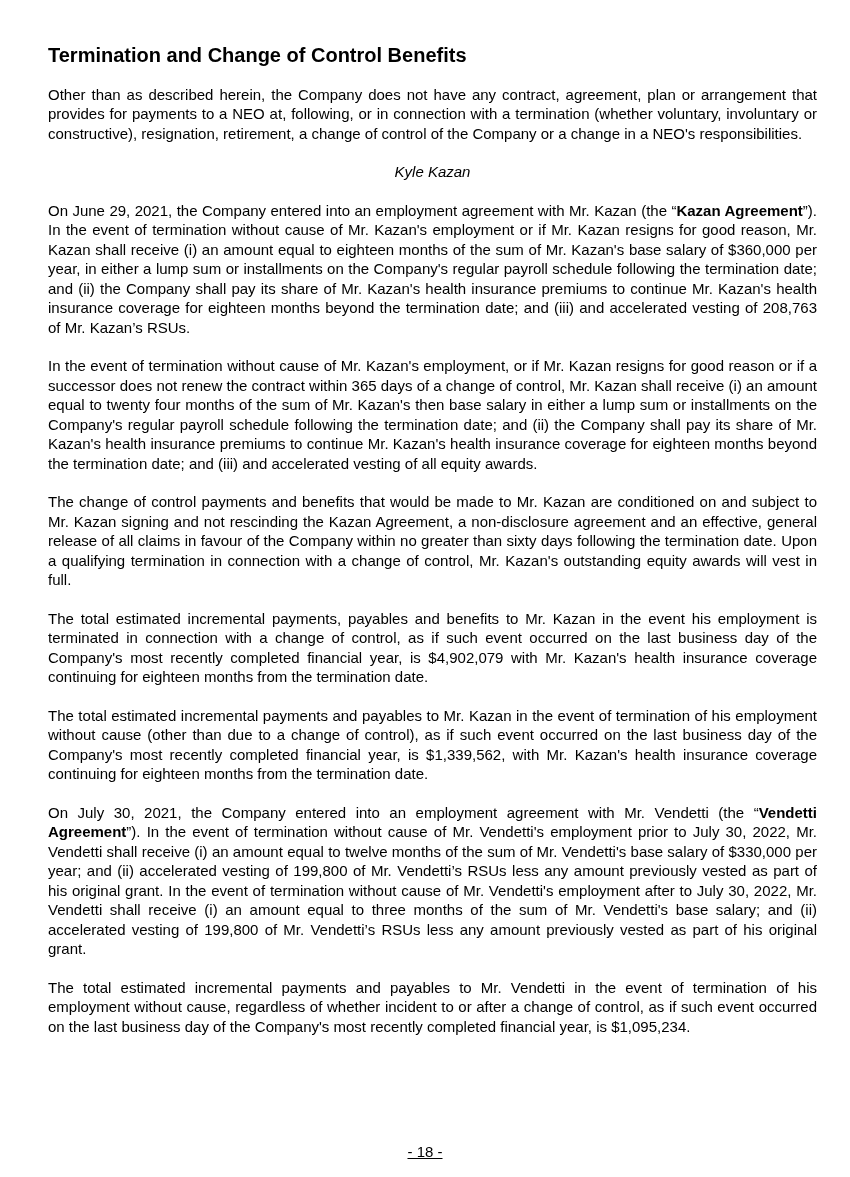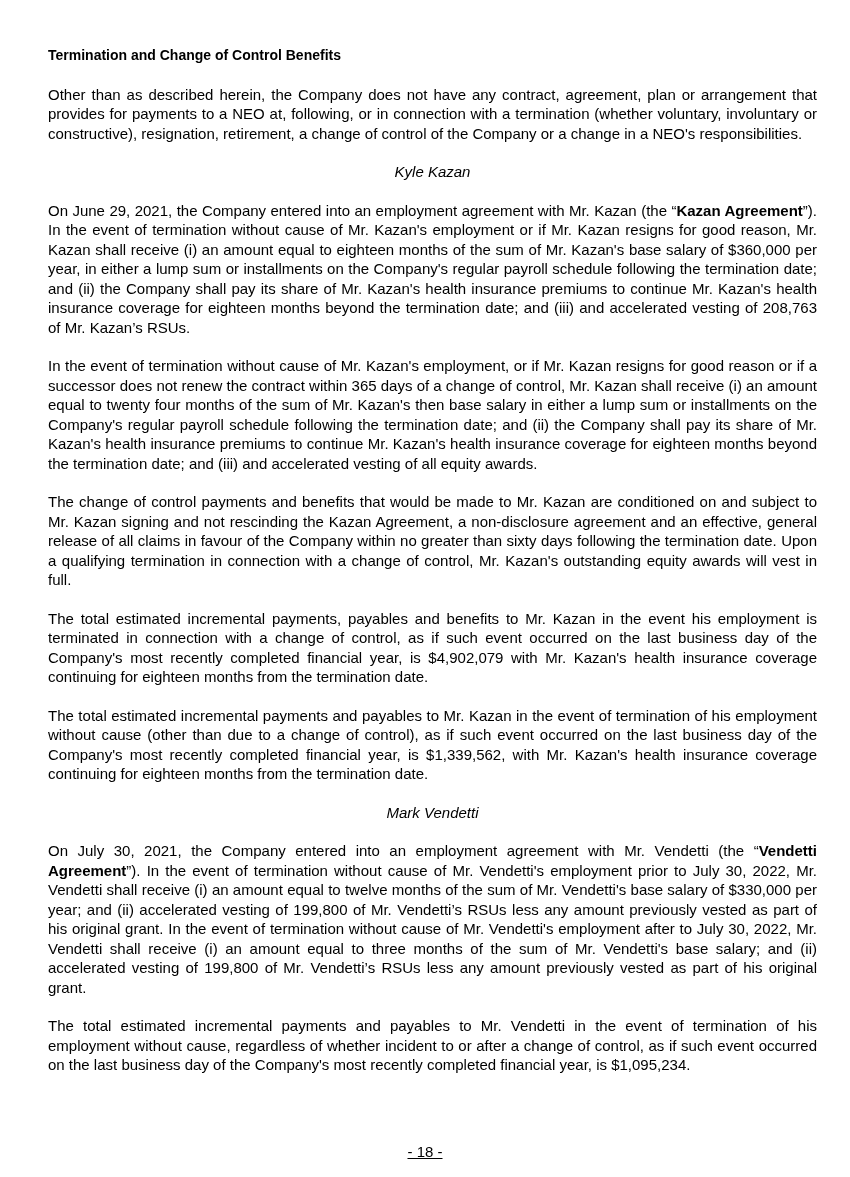--- a/index.html
+++ b/index.html
@@ -13,21 +13,21 @@
     height: 1177px;
     box-sizing: border-box;
     padding: 46px 33px 40px 48px;
     background: #ffffff;
     font-family: "Liberation Sans", sans-serif;
     font-size: 15px;
     line-height: 19.5px;
     color: #000000;
   }
   .heading {
-    font-size: 14px;
+    font-size: 20px;
     font-weight: bold;
     margin: 0 0 19px 0;
   }
   .para {
     margin: 0 0 19px 0;
     text-align: justify;
   }
   .subhead {
     font-style: italic;
     text-align: center;
@@ -59,21 +59,20 @@
   <p class="para"><span>On June 29, 2021, the Company entered into an employment agreement with Mr. Kazan (the “</span><span class="bold">Kazan Agreement</span><span>”). In the event of termination without cause of Mr. Kazan's employment or if Mr. Kazan resigns for good reason, Mr. Kazan shall receive (i) an amount equal to eighteen months of the sum of Mr. Kazan's base salary of $360,000 per year, in either a lump sum or installments on the Company's regular payroll schedule following the termination date; and (ii) the Company shall pay its share of Mr. Kazan's health insurance premiums to continue Mr. Kazan's health insurance coverage for eighteen months beyond the termination date; and (iii) and accelerated vesting of 208,763 of Mr. Kazan’s RSUs.</span></p>
 
   <p class="para">In the event of termination without cause of Mr. Kazan's employment, or if Mr. Kazan resigns for good reason or if a successor does not renew the contract within 365 days of a change of control, Mr. Kazan shall receive (i) an amount equal to twenty four months of the sum of Mr. Kazan's then base salary in either a lump sum or installments on the Company's regular payroll schedule following the termination date; and (ii) the Company shall pay its share of Mr. Kazan's health insurance premiums to continue Mr. Kazan's health insurance coverage for eighteen months beyond the termination date; and (iii) and accelerated vesting of all equity awards.</p>
 
   <p class="para">The change of control payments and benefits that would be made to Mr. Kazan are conditioned on and subject to Mr. Kazan signing and not rescinding the Kazan Agreement, a non-disclosure agreement and an effective, general release of all claims in favour of the Company within no greater than sixty days following the termination date. Upon a qualifying termination in connection with a change of control, Mr. Kazan's outstanding equity awards will vest in full.</p>
 
   <p class="para">The total estimated incremental payments, payables and benefits to Mr. Kazan in the event his employment is terminated in connection with a change of control, as if such event occurred on the last business day of the Company's most recently completed financial year, is $4,902,079 with Mr. Kazan's health insurance coverage continuing for eighteen months from the termination date.</p>
 
   <p class="para">The total estimated incremental payments and payables to Mr. Kazan in the event of termination of his employment without cause (other than due to a change of control), as if such event occurred on the last business day of the Company's most recently completed financial year, is $1,339,562, with Mr. Kazan's health insurance coverage continuing for eighteen months from the termination date.</p>
 
-  <p class="para subhead">Mark Vendetti</p>
 
   <p class="para"><span>On July 30, 2021, the Company entered into an employment agreement with Mr. Vendetti (the “</span><span class="bold">Vendetti Agreement</span><span>”). In the event of termination without cause of Mr. Vendetti's employment prior to July 30, 2022, Mr. Vendetti shall receive (i) an amount equal to twelve months of the sum of Mr. Vendetti's base salary of $330,000 per year; and (ii) accelerated vesting of 199,800 of Mr. Vendetti’s RSUs less any amount previously vested as part of his original grant. In the event of termination without cause of Mr. Vendetti's employment after to July 30, 2022, Mr. Vendetti shall receive (i) an amount equal to three months of the sum of Mr. Vendetti's base salary; and (ii) accelerated vesting of 199,800 of Mr. Vendetti’s RSUs less any amount previously vested as part of his original grant.</span></p>
 
   <p class="para">The total estimated incremental payments and payables to Mr. Vendetti in the event of termination of his employment without cause, regardless of whether incident to or after a change of control, as if such event occurred on the last business day of the Company's most recently completed financial year, is $1,095,234.</p>
 
   <div class="footer">- 18 -</div>
 
 </div>
 
 </body></html>

